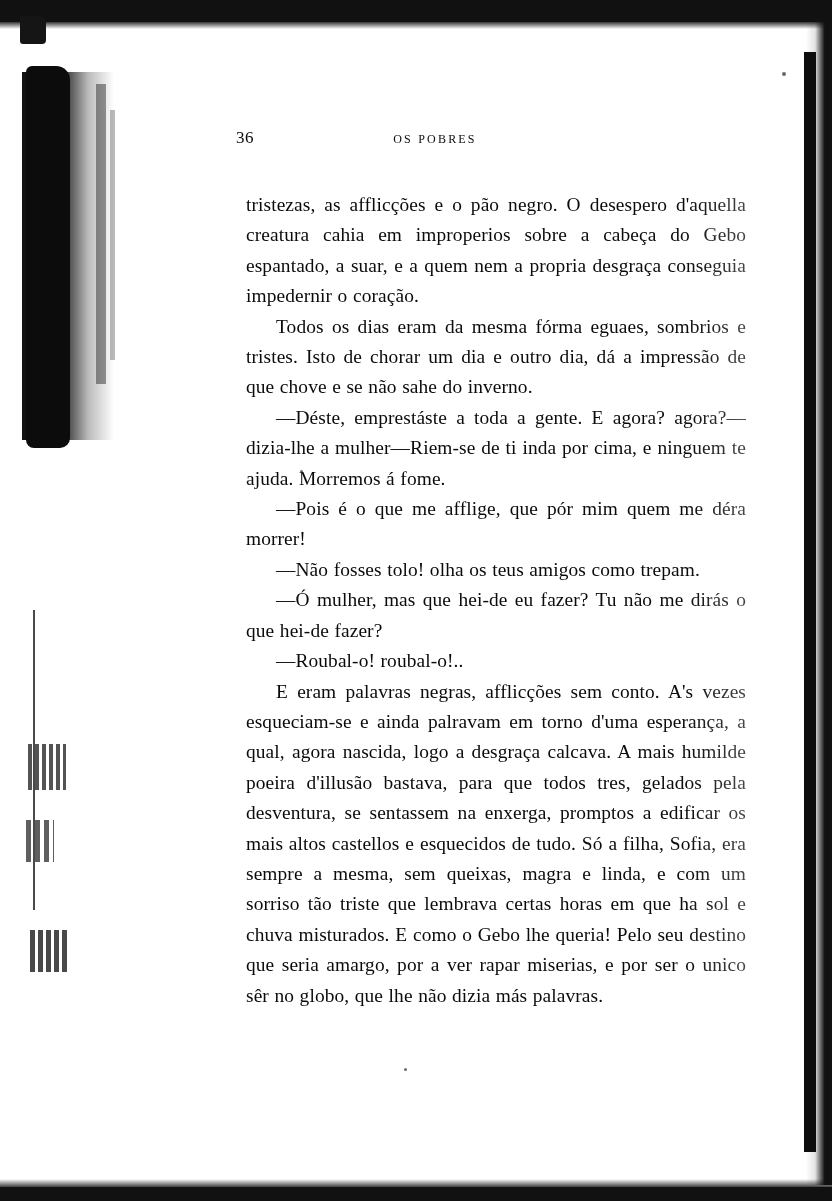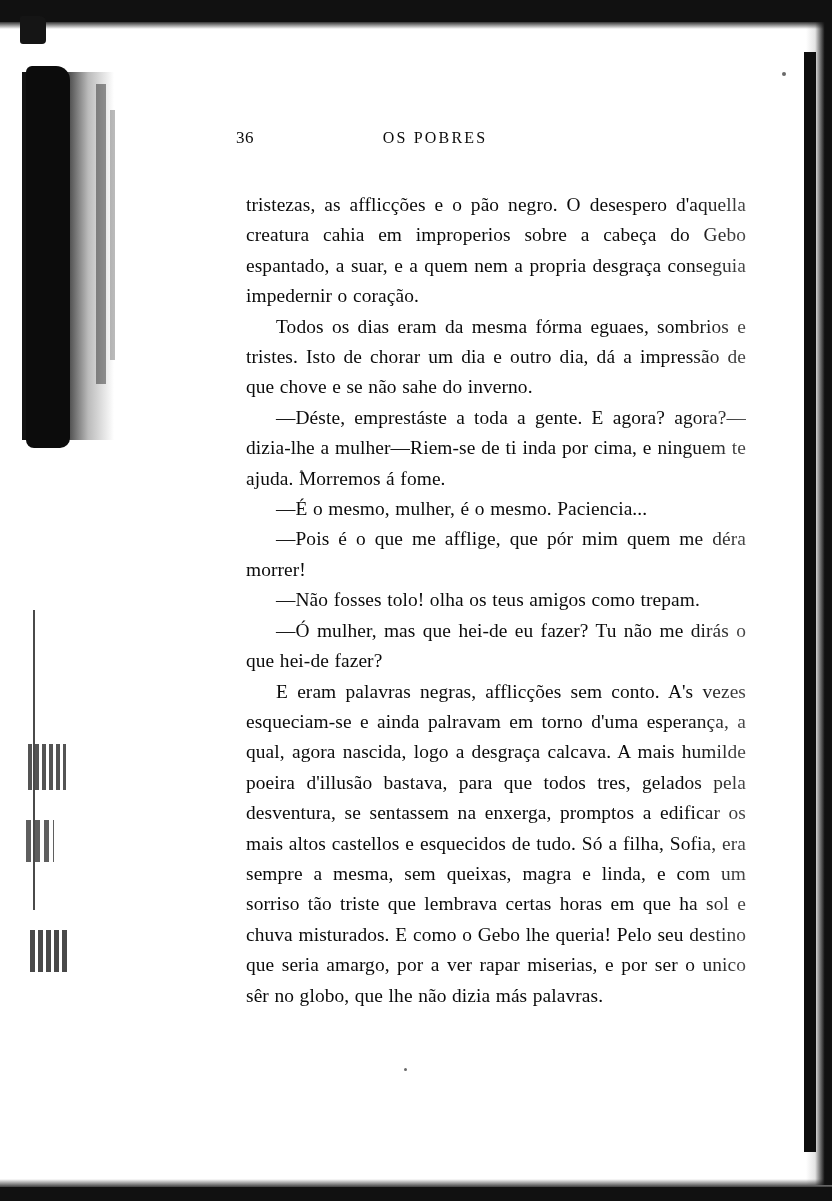--- a/index.html
+++ b/index.html
@@ -126,21 +126,21 @@
     display: flex;
     align-items: baseline;
   }
   .folio {
     font-size: 17px;
     letter-spacing: .5px;
   }
   .head-title {
     flex: 1;
     text-align: center;
-    font-size: 16px;
+    font-size: 12px;
     letter-spacing: 2.2px;
     padding-right: 40px;
   }
 
   .textblock {
     position: absolute;
     top: 190px;
     left: 246px;
     width: 500px;
     font-size: 19.4px;
@@ -173,24 +173,24 @@
 
   <div class="running-head">
     <span class="folio">36</span>
     <span class="head-title">OS POBRES</span>
   </div>
 
   <div class="textblock">
     <p class="noindent">tristezas, as afflicções e o pão negro. O desespero d'aquella creatura cahia em improperios sobre a cabeça do Gebo espantado, a suar, e a quem nem a propria desgraça conseguia impedernir o coração.</p>
     <p>Todos os dias eram da mesma fórma eguaes, sombrios e tristes. Isto de chorar um dia e outro dia, dá a impressão de que chove e se não sahe do inverno.</p>
     <p class="dialog">—Déste, emprestáste a toda a gente. E agora? agora?—dizia-lhe a mulher—Riem-se de ti inda por cima, e ninguem te ajuda. Morremos á fome.</p>
-    <p class="dialog">—É o mesmo, mulher, é o mesmo. Paciencia...</p>
     <p class="dialog">—Pois é o que me afflige, que pór mim quem me déra morrer!</p>
     <p class="dialog">—Não fosses tolo! olha os teus amigos como trepam.</p>
     <p class="dialog">—Ó mulher, mas que hei-de eu fazer? Tu não me dirás o que hei-de fazer?</p>
+    <p class="dialog">—Roubal-o! roubal-o!..</p>
     <p>E eram palavras negras, afflicções sem conto. A's vezes esqueciam-se e ainda palravam em torno d'uma esperança, a qual, agora nascida, logo a desgraça calcava. A mais humilde poeira d'illusão bastava, para que todos tres, gelados pela desventura, se sentassem na enxerga, promptos a edificar os mais altos castellos e esquecidos de tudo. Só a filha, Sofia, era sempre a mesma, sem queixas, magra e linda, e com um sorriso tão triste que lembrava certas horas em que ha sol e chuva misturados. E como o Gebo lhe queria! Pelo seu destino que seria amargo, por a ver rapar miserias, e por ser o unico sêr no globo, que lhe não dizia más palavras.</p>
   </div>
 
   <div class="gutter-fade"></div>
 </div>
 
 <div class="scan-frame">
   <div class="edge-top"></div>
   <div class="edge-top-fade"></div>
   <div class="edge-bottom"></div>

